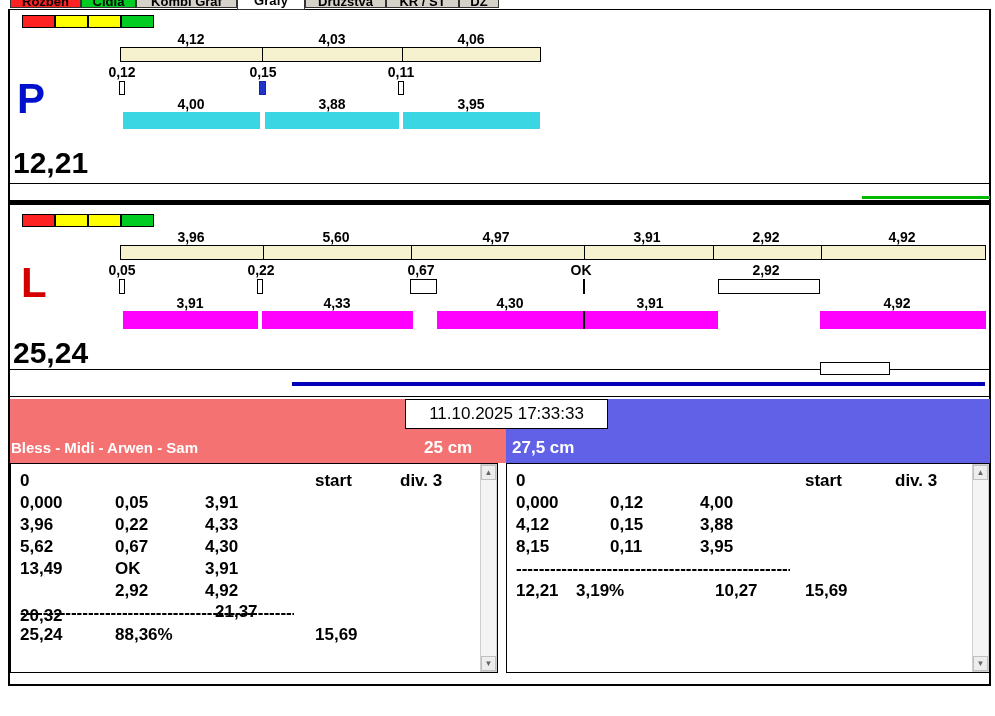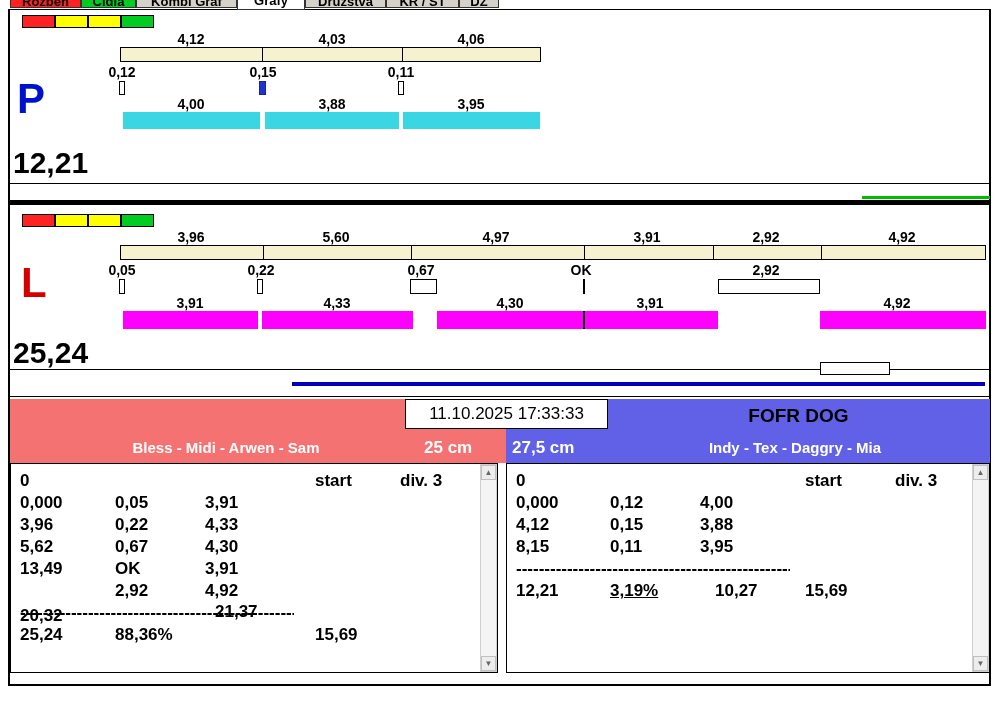--- a/index.html
+++ b/index.html
@@ -18,21 +18,21 @@
   .cyanbar { position:absolute; height:17px; background:#3BD6E3; }
   .magbar { position:absolute; height:18px; background:#FF00FF; }
   .tickbox { position:absolute; background:#fff; border:1px solid #000; }
   .lane { position:absolute; font:bold 42px "Liberation Sans",sans-serif; line-height:1; }
   .total { position:absolute; font:bold 30px "Liberation Sans",sans-serif; line-height:1; }
   .cell { position:absolute; font:bold 17px "Liberation Sans",sans-serif; white-space:nowrap; }
   .sep { width:274px; overflow:hidden; }
   .tsbox { background:#fff; border:1px solid #000; text-align:center; line-height:28px;
            font:15px/28px "Liberation Sans",sans-serif; font-size:17px; z-index:6; }
   .hdr-title { position:absolute; text-align:center; font:bold 19px "Liberation Sans",sans-serif; }
-  .hdr-sub { position:absolute; text-align:center; font:bold 15px "Liberation Sans",sans-serif; color:#fff; }
+  .hdr-sub { position:absolute; font:bold 15px "Liberation Sans",sans-serif; color:#fff; }
   .hdr-height { position:absolute; font:bold 17px "Liberation Sans",sans-serif; color:#fff; }
   .resbox { position:absolute; background:#fff; border:1px solid #000; }
   .scrollbar { position:absolute; width:17px; background:#F4F4F4; border:1px solid #CFCFCF; }
   .sbtn { position:absolute; left:0; width:15px; height:15px; background:#EDEDED; border:1px solid #C0C0C0;
           font-size:8px; color:#666; text-align:center; line-height:13px; }
 </style>
 </head>
 <body>
 
 <div class="screen">
@@ -145,22 +145,20 @@
   <div class="tickbox" style="left:820px;top:362px;width:70px;height:13px;"></div>
   <div class="abs" style="left:292px;top:382px;width:693px;height:4px;background:#0000B8;"></div>
   <div class="hline" style="left:9px;top:396px;width:981px;height:1px;"></div>
 
   <div class="abs" style="left:10px;top:399px;width:496px;height:64px;background:#F47272;"></div>
   <div class="abs" style="left:506px;top:399px;width:484px;height:64px;background:#6161E8;"></div>
 
   <div class="hdr-sub" style="left:11px;top:439px;width:430px;">Bless - Midi - Arwen - Sam</div>
   <div class="hdr-height" style="left:424px;top:438px;">25 cm</div>
 
-  <div class="hdr-title" style="left:607px;top:405px;width:383px;">FOFR DOG</div>
-  <div class="hdr-sub" style="left:600px;top:439px;width:390px;">Indy - Tex - Daggry - Mia</div>
   <div class="hdr-height" style="left:512px;top:438px;">27,5 cm</div>
 
   <div class="abs tsbox" style="left:405px;top:399px;width:203px;height:30px;">11.10.2025 17:33:33</div>
 
   <div class="resbox" style="left:10px;top:463px;width:488px;height:210px;"></div>
   <div class="resbox" style="left:506px;top:463px;width:484px;height:210px;"></div>
 
   <div>
     <div class="cell" style="left:20px;top:471px;">0</div>
     <div class="cell" style="left:315px;top:471px;">start</div>
@@ -207,21 +205,21 @@
     <div class="cell" style="left:610px;top:515px;">0,15</div>
     <div class="cell" style="left:700px;top:515px;">3,88</div>
 
     <div class="cell" style="left:516px;top:537px;">8,15</div>
     <div class="cell" style="left:610px;top:537px;">0,11</div>
     <div class="cell" style="left:700px;top:537px;">3,95</div>
 
     <div class="cell sep" style="left:516px;top:559px;">--------------------------------------------------</div>
 
     <div class="cell" style="left:516px;top:581px;">12,21</div>
-    <div class="cell" style="left:610px;top:581px;text-decoration:underline;">3,19%</div>
+    <div class="cell" style="left:576px;top:581px;">3,19%</div>
     <div class="cell" style="left:715px;top:581px;">10,27</div>
     <div class="cell" style="left:805px;top:581px;">15,69</div>
   </div>
 
   <div class="scrollbar" style="left:480px;top:464px;height:208px;">
     <div class="sbtn" style="top:0;">▲</div>
     <div class="sbtn" style="bottom:0;">▼</div>
   </div>
   <div class="scrollbar" style="left:972px;top:464px;height:208px;">
     <div class="sbtn" style="top:0;">▲</div>

